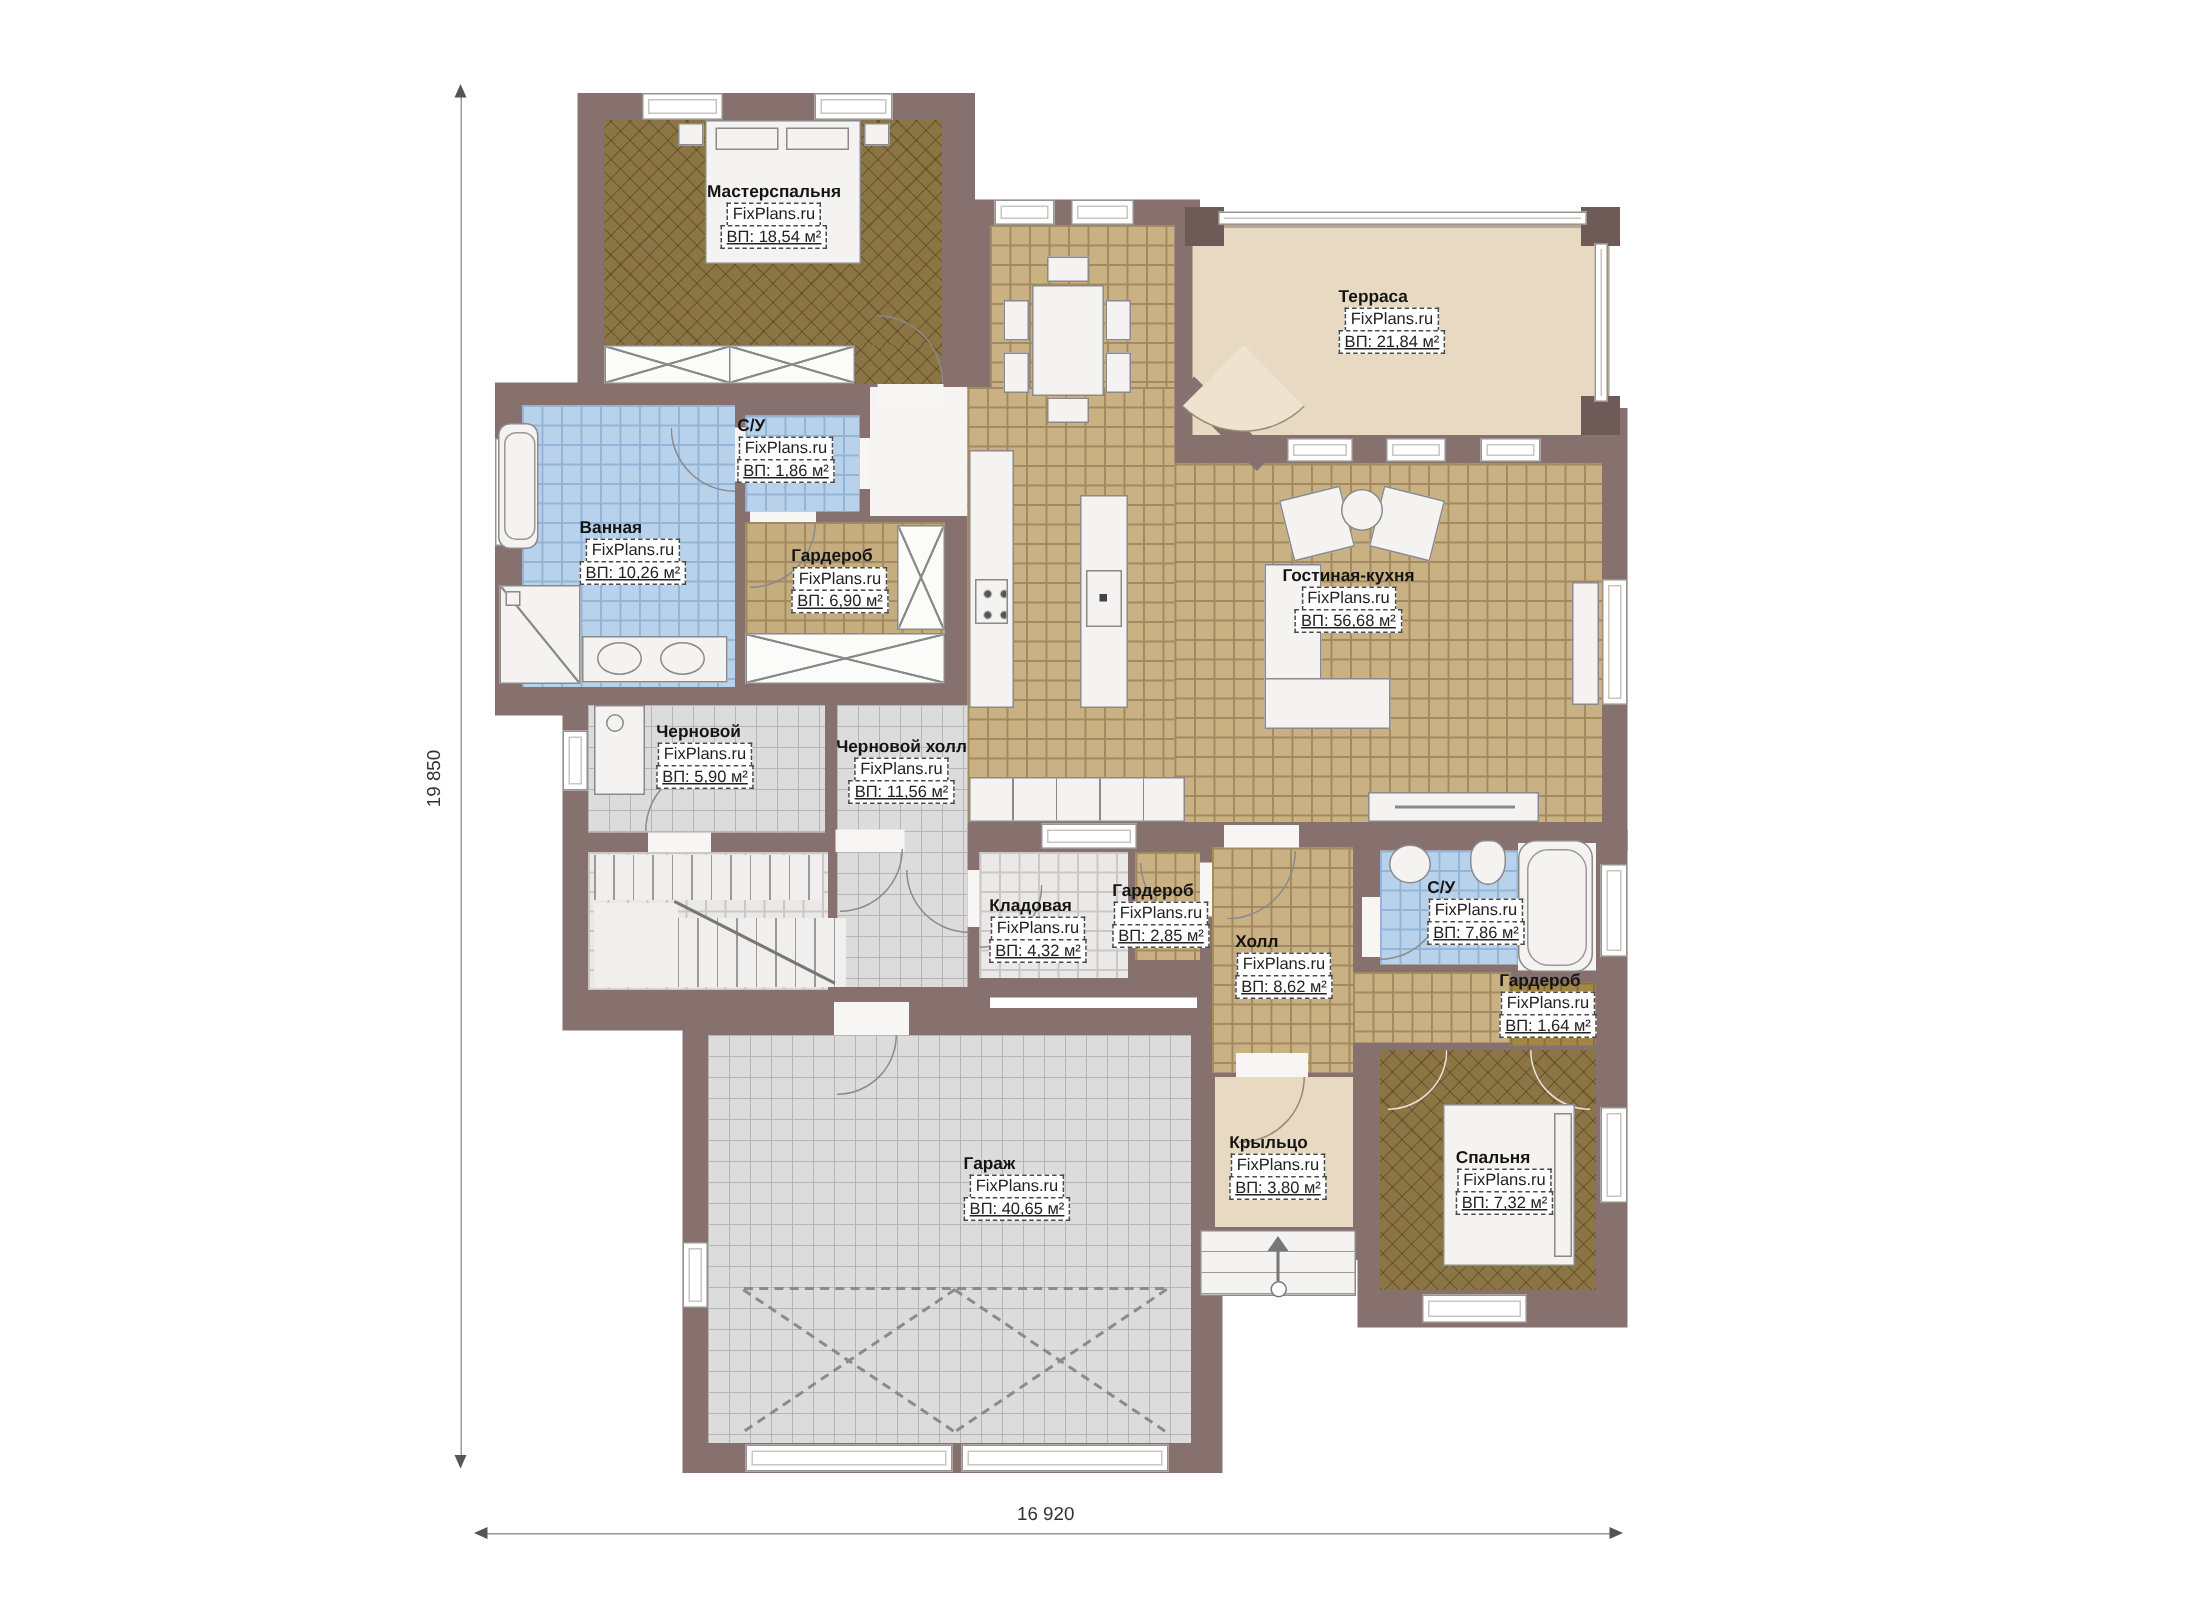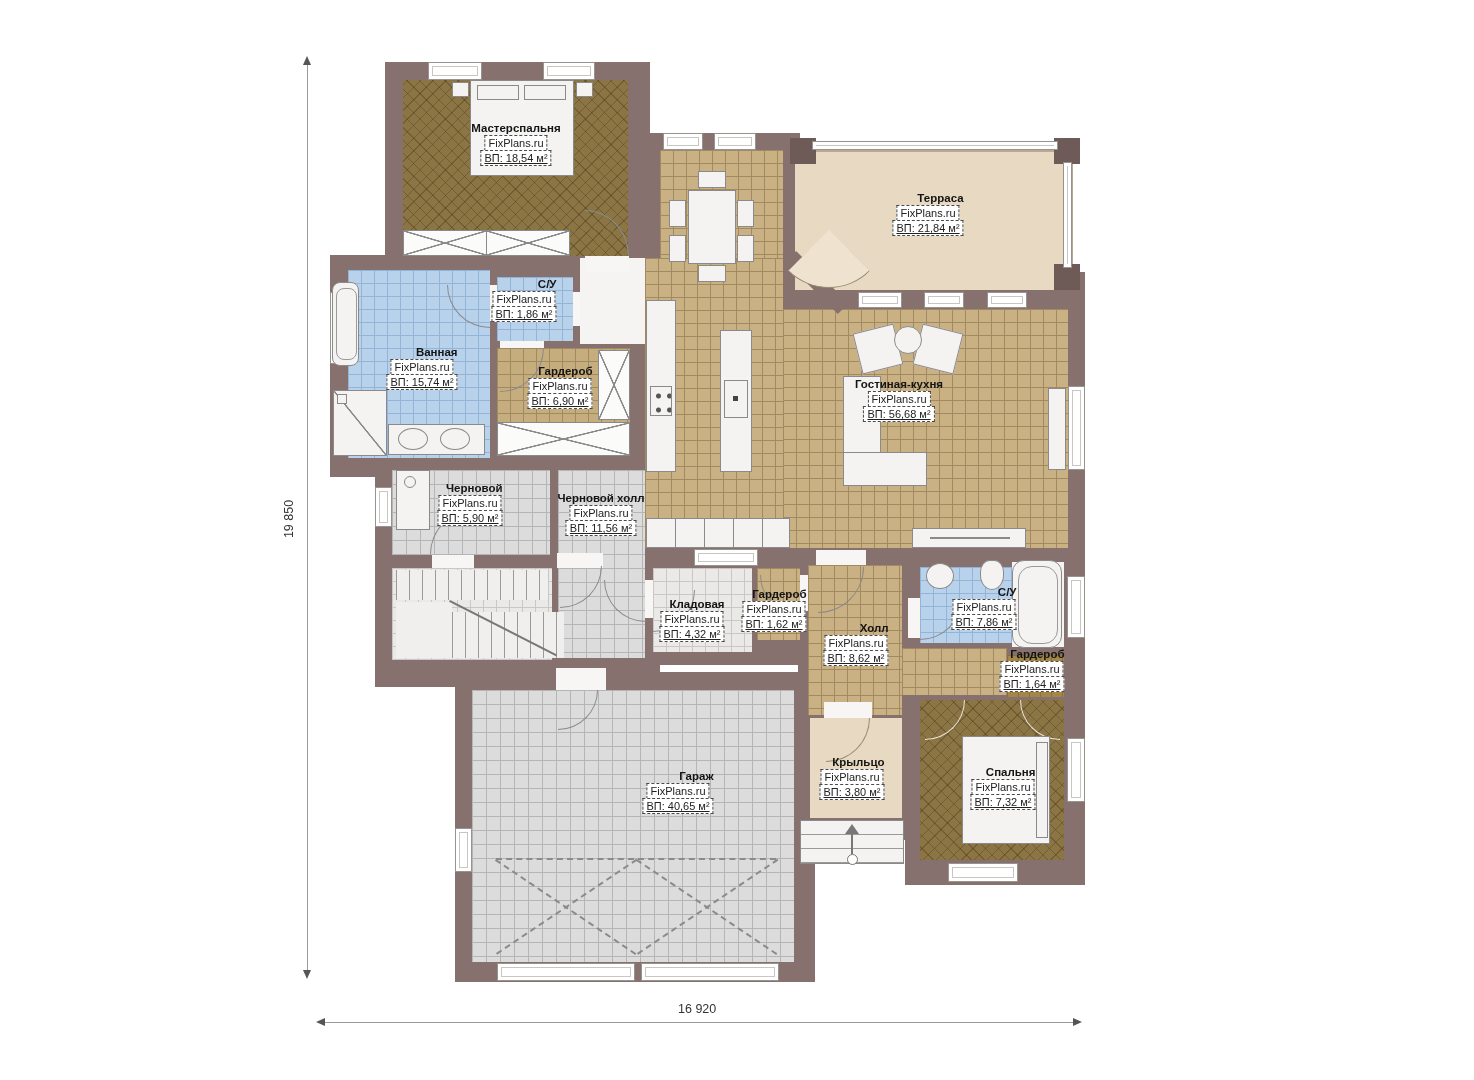--- a/index.html
+++ b/index.html
@@ -37,21 +37,21 @@
   .furn{position:absolute;background:#f4f3f1;border:1px solid #8a8a8a;box-sizing:border-box;}
   .round{border-radius:50%;}
   .arc{position:absolute;box-sizing:border-box;}
   .dash{position:absolute;border-top:2px dashed #8b8b8b;transform-origin:left top;height:0;}
   .treads{position:absolute;background-color:#f0efed;
     background-image:repeating-linear-gradient(90deg,#9a9a9a 0 1px,transparent 1px 13px);}
   .xbox{position:absolute;background-color:#fbfbfa;border:1px solid #8a8a8a;box-sizing:border-box;
     background-image:linear-gradient(to top right,transparent calc(50% - 1px),#8a8a8a calc(50% - .5px),#8a8a8a calc(50% + .5px),transparent calc(50% + 1px)),
                      linear-gradient(to bottom right,transparent calc(50% - 1px),#8a8a8a calc(50% - .5px),#8a8a8a calc(50% + .5px),transparent calc(50% + 1px));}
   
-  .rlabel{position:absolute;transform:translateX(-50%);text-align:right;z-index:30;}
+  .rlabel{position:absolute;transform:translateX(-50%);text-align:left;z-index:30;}
   .rname{font-weight:bold;font-size:11.5px;color:#141414;white-space:nowrap;margin-bottom:1px;}
   .tag{background:#ffffff;border:1px dashed #4a4a4a;padding:0 3px;font-size:11px;line-height:14px;
        color:#222;white-space:nowrap;width:fit-content;margin:0 auto;}
   .tag + .tag{margin-top:-1px;text-decoration:underline;}
   
   .dim-line{position:absolute;background:#9a9a9a;}
   .dim-text{position:absolute;font-size:12.5px;color:#333;}
   .tri{position:absolute;width:0;height:0;}
 </style>
 </head>
@@ -228,21 +228,21 @@
     <div class="tag">ВП: 18,54 м²</div>
   </div>
   <div class="rlabel" style="left:524px;top:278px">
     <div class="rname">С/У</div>
     <div class="tag">FixPlans.ru</div>
     <div class="tag">ВП: 1,86 м²</div>
   </div>
   <div class="rlabel" style="left:422px;top:346px">
     <div class="rname">Ванная</div>
     <div class="tag">FixPlans.ru</div>
-    <div class="tag">ВП: 15,74 м²</div>
+    <div class="tag">ВП: 10,26 м²</div>
   </div>
   <div class="rlabel" style="left:560px;top:365px">
     <div class="rname">Гардероб</div>
     <div class="tag">FixPlans.ru</div>
     <div class="tag">ВП: 6,90 м²</div>
   </div>
   <div class="rlabel" style="left:928px;top:192px">
     <div class="rname">Терраса</div>
     <div class="tag">FixPlans.ru</div>
     <div class="tag">ВП: 21,84 м²</div>
@@ -263,21 +263,21 @@
     <div class="tag">ВП: 11,56 м²</div>
   </div>
   <div class="rlabel" style="left:692px;top:598px">
     <div class="rname">Кладовая</div>
     <div class="tag">FixPlans.ru</div>
     <div class="tag">ВП: 4,32 м²</div>
   </div>
   <div class="rlabel" style="left:774px;top:588px">
     <div class="rname">Гардероб</div>
     <div class="tag">FixPlans.ru</div>
-    <div class="tag">ВП: 1,62 м²</div>
+    <div class="tag">ВП: 2,85 м²</div>
   </div>
   <div class="rlabel" style="left:856px;top:622px">
     <div class="rname">Холл</div>
     <div class="tag">FixPlans.ru</div>
     <div class="tag">ВП: 8,62 м²</div>
   </div>
   <div class="rlabel" style="left:984px;top:586px">
     <div class="rname">С/У</div>
     <div class="tag">FixPlans.ru</div>
     <div class="tag">ВП: 7,86 м²</div>

